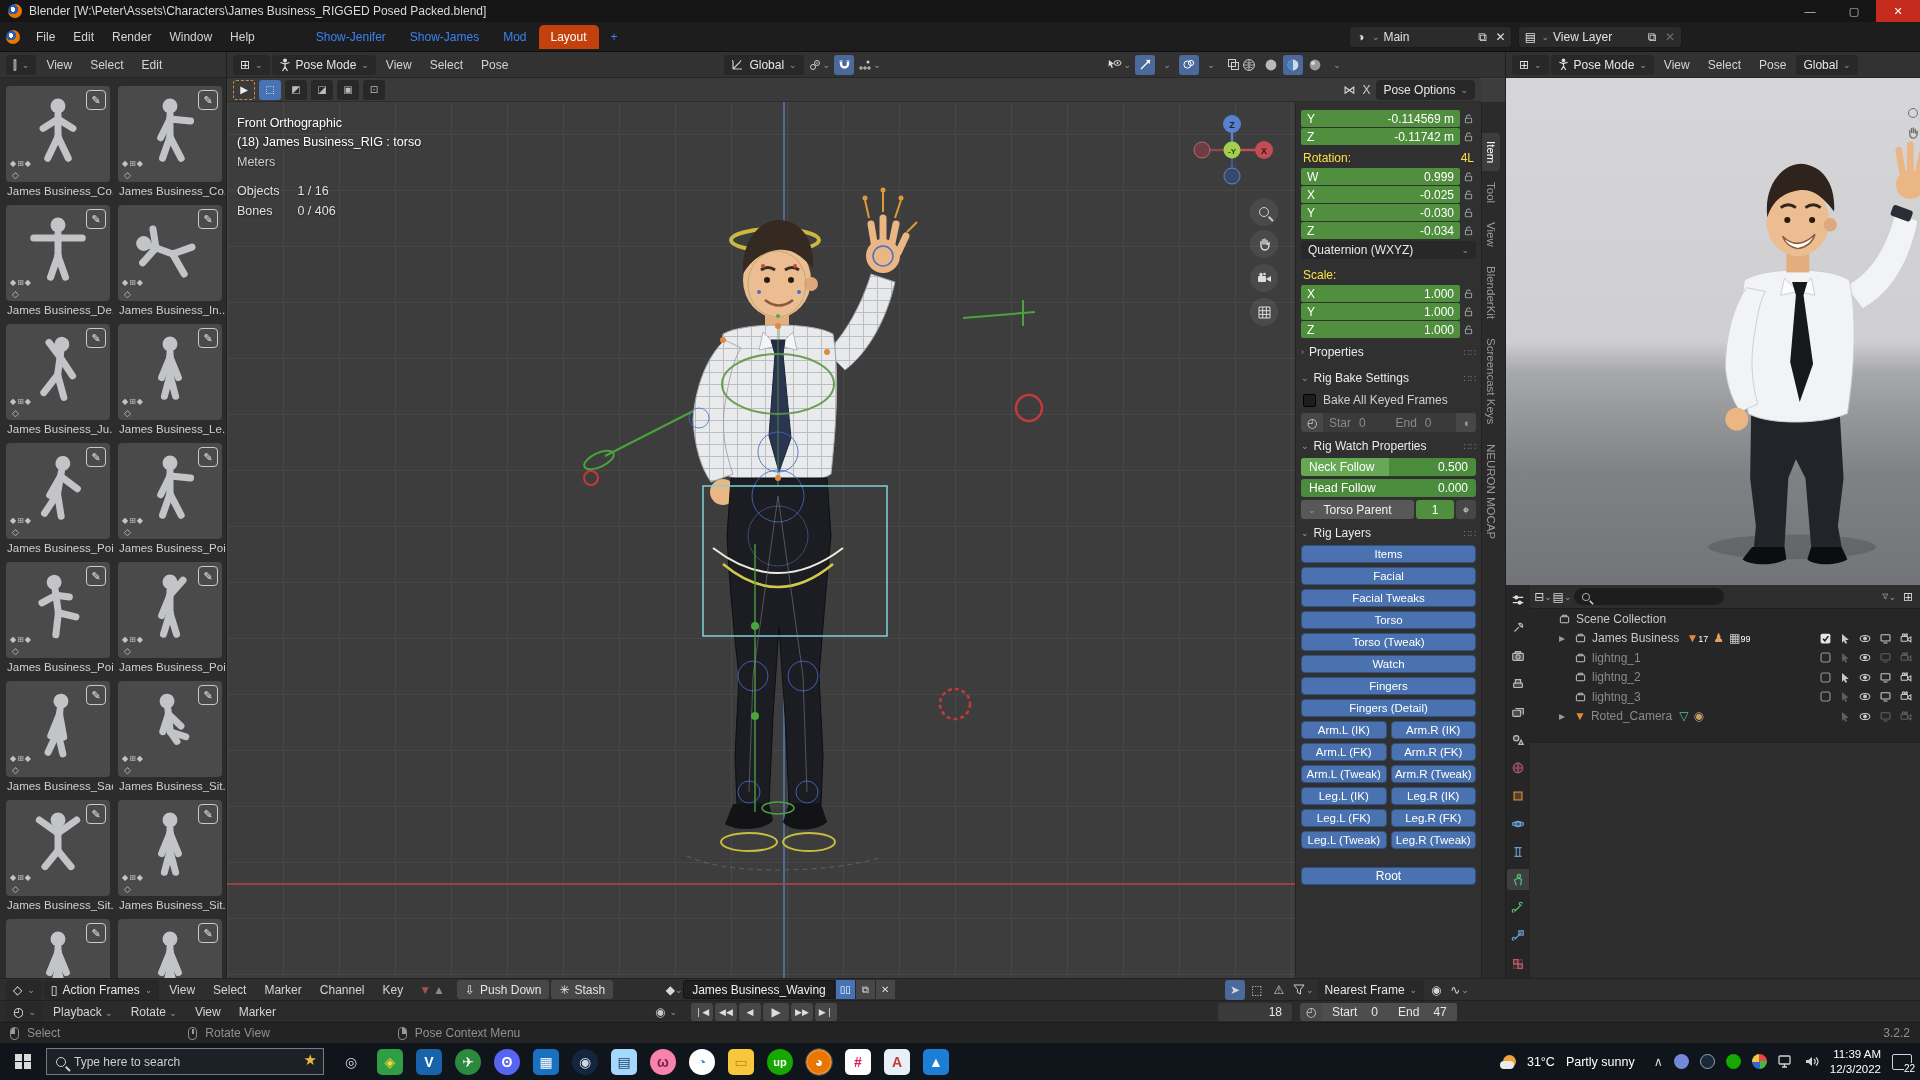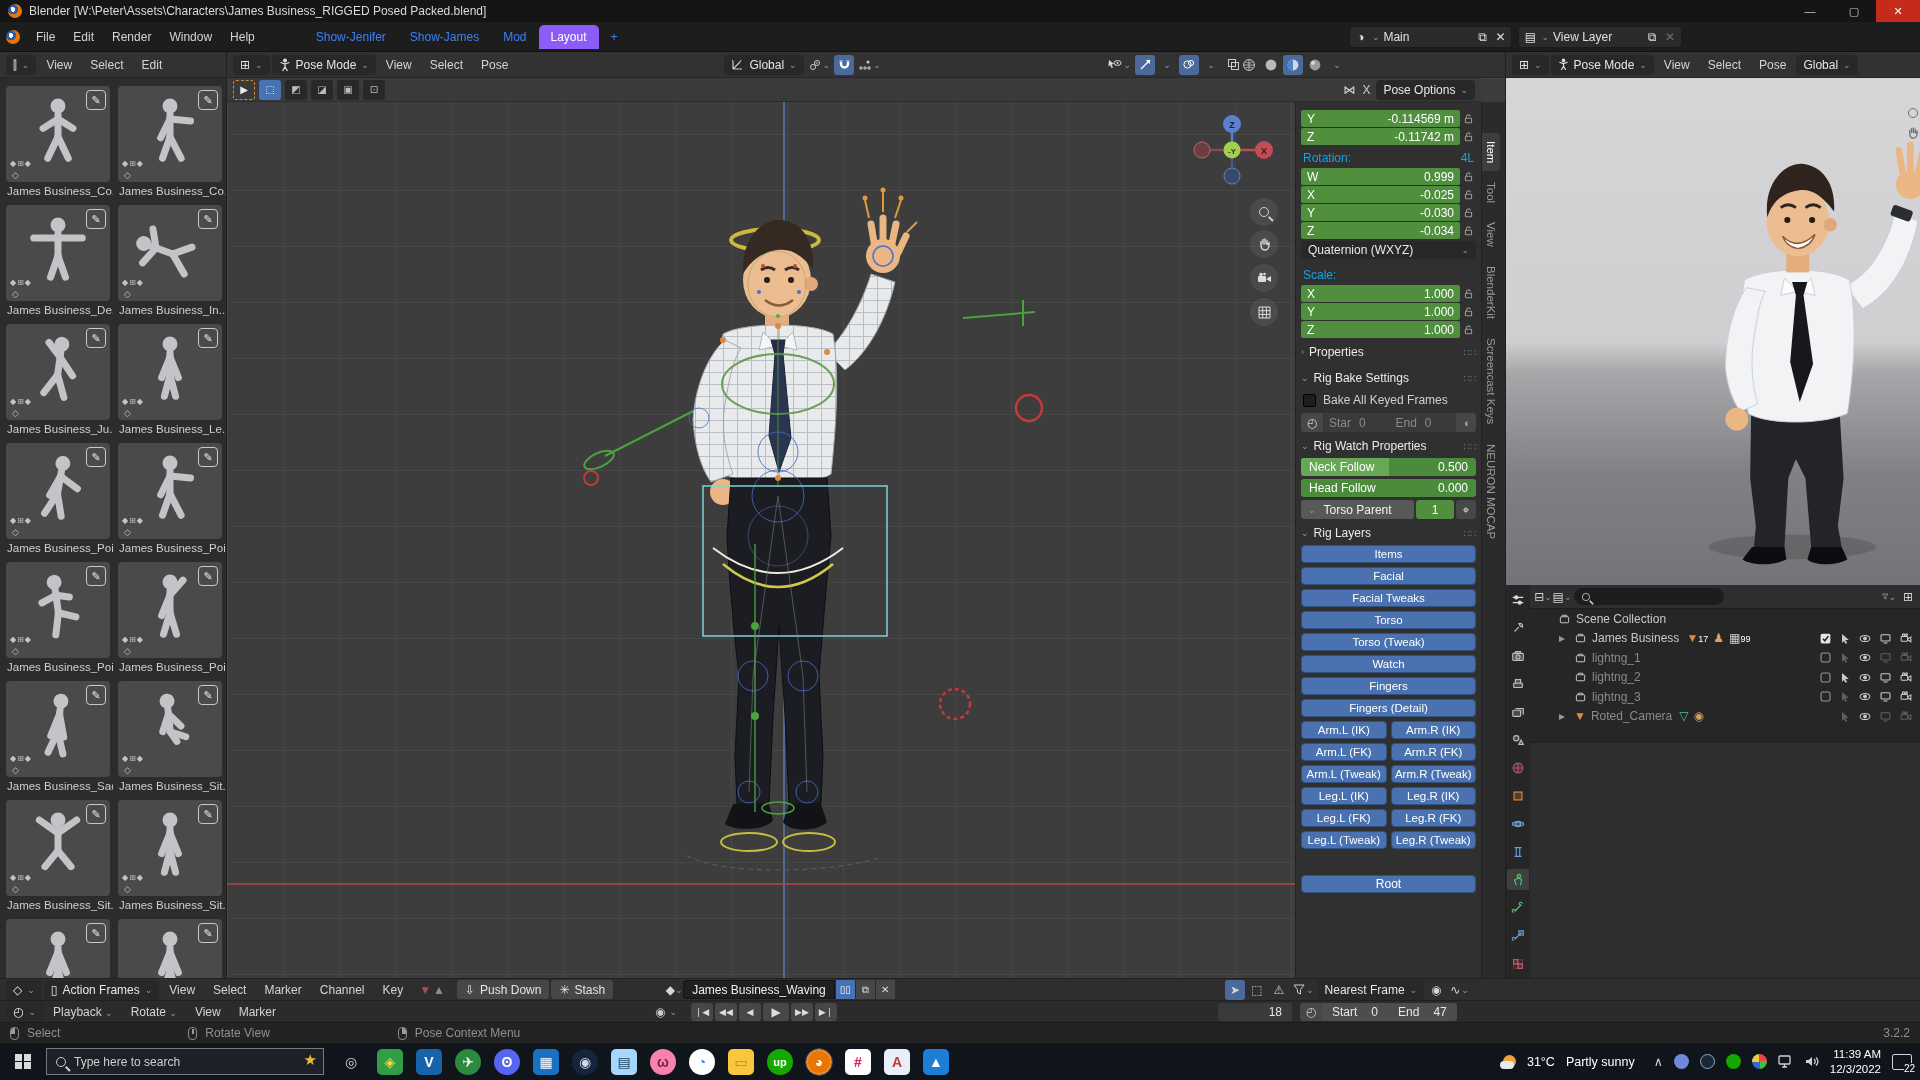--- a/index.html
+++ b/index.html
@@ -9,21 +9,21 @@
 #titlebar{position:absolute;left:0;top:0;width:1920px;height:22px;background:#151515;display:flex;align-items:center;padding-left:8px;color:#d9d9d9;font-size:12px}
 .blogo{width:14px;height:14px;border-radius:50%;background:radial-gradient(circle at 35% 38%,#fff 0 18%,#2a5ca8 19% 40%,#ea7600 41%);display:inline-block;margin-right:7px}
 #wincontrols{position:absolute;right:0;top:0;height:22px;display:flex}
 #wincontrols span{width:44px;height:22px;display:flex;align-items:center;justify-content:center;color:#ccc;font-size:11px}
 #wincontrols span:last-child{background:#c42b1c;color:#fff}
 
 #menubar{position:absolute;left:0;top:22px;width:1920px;height:30px;background:#1d1d1d;display:flex;align-items:center;padding:0 6px;border-bottom:1px solid #101010}
 .mitem{padding:4px 9px;color:#d4d4d4;border-radius:4px}
 .wtabs{display:flex;margin-left:40px}
 .wtab{padding:5px 12px;color:#3b82f6;border-radius:5px 5px 0 0}
-.wtab.active{background:#8b5cf6;color:#fff}
+.wtab.active{background:#c2410c;color:#fff}
 #scenesel{position:absolute;right:238px;display:flex;gap:6px}
 .selwidget{display:flex;align-items:center;background:#2b2b2b;border:1px solid #1a1a1a;border-radius:4px;height:22px;padding:0 4px;gap:4px;color:#e0e0e0}
 .selwidget .dim{opacity:.35}
 .ico12{width:14px;height:14px;display:inline-flex;align-items:center;justify-content:center}
 .caret{color:#9a9a9a;font-size:9px}
 
 .ehead{position:absolute;left:0;top:0;right:0;height:26px;background:#323232;border-bottom:1px solid #262626;display:flex;align-items:center;padding:0 6px;gap:2px}
 .hmenu{padding:3px 8px;color:#d4d4d4}
 .hdrop{display:flex;align-items:center;gap:5px;background:#282828;border-radius:4px;height:20px;padding:0 7px;color:#e6e6e6}
 .hbtn{display:flex;align-items:center;justify-content:center;height:20px;min-width:20px;border-radius:3px;padding:0 2px;gap:1px}
@@ -56,42 +56,42 @@
 
 #gizmo{position:absolute;left:960px;top:60px;width:90px;height:80px;z-index:4}
 .vpicon{position:absolute;width:28px;height:28px;border-radius:50%;background:#ffffff12;display:flex;align-items:center;justify-content:center;z-index:4}
 
 #npanel{position:absolute;right:24px;top:50px;bottom:0;width:186px;background:#303030;border-left:1px solid #242424;padding:8px 5px 0 5px;z-index:6}
 .frow{display:flex;height:17px;margin-bottom:1px}
 .fpill{flex:1;display:flex;background:#4f8f3d;border-radius:2px;color:#fff;align-items:center;padding:0 6px}
 .fpill .ax{width:26px}
 .fpill .vv{flex:1;text-align:right}
 .locksl{width:16px;display:flex;align-items:center;justify-content:center;opacity:.75}
-.nlabel{display:flex;justify-content:space-between;color:#0ea5e9;padding:5px 2px 3px 2px}
+.nlabel{display:flex;justify-content:space-between;color:#fde047;padding:5px 2px 3px 2px}
 .ndrop{height:18px;background:#282828;border-radius:3px;display:flex;align-items:center;padding:0 7px;color:#e8e8e8;justify-content:space-between;margin:2px 0 4px 0}
 .phead{display:flex;align-items:center;gap:5px;height:24px;color:#eaeaea;margin-top:2px}
 .phead .grip{margin-left:auto;color:#6f6f6f;font-size:10px}
 .cbrow{display:flex;align-items:center;gap:7px;height:20px;color:#d0d0d0;padding-left:2px}
 .cb{width:13px;height:13px;background:#1d1d1d;border:1px solid #000;border-radius:2px}
 .bakerow{display:flex;height:19px;margin:3px 0 2px 0}
 .bakerow .seg{background:#3a3a3a;color:#8b8b8b;display:flex;align-items:center;padding:0 6px;gap:8px}
 .bakerow .icb{width:22px;background:#474747;color:#ccc;display:flex;align-items:center;justify-content:center;border-radius:3px 0 0 3px}
 .bakerow .icbr{width:20px;background:#474747;color:#999;display:flex;align-items:center;justify-content:center;border-radius:0 3px 3px 0}
 .slider{position:relative;height:18px;border-radius:3px;background:#4a8c3c;margin-bottom:3px;overflow:hidden;color:#fff}
 .slider .fill{position:absolute;left:0;top:0;bottom:0;background:#67a854}
 .slider .lab{position:absolute;left:8px;top:2px}
 .slider .val{position:absolute;right:8px;top:2px}
 .torsorow{display:flex;height:19px;gap:2px;margin-bottom:2px}
 .torsorow .dd{flex:1;background:#585858;border-radius:3px;display:flex;align-items:center;gap:8px;padding:0 7px;color:#f0f0f0}
 .torsorow .num{width:38px;background:#4f8f3d;border-radius:3px;color:#fff;display:flex;align-items:center;justify-content:center}
 .torsorow .snap{width:20px;background:#474747;border-radius:3px;color:#ddd;display:flex;align-items:center;justify-content:center}
 #riglayers .rbtn{height:18px;background:#4a72b0;border:1px solid #31517f;border-radius:4px;color:#fff;display:flex;align-items:center;justify-content:center;margin-bottom:4px;font-size:11.5px;white-space:nowrap;overflow:hidden}
 .rpair{display:flex;gap:4px}
 .rpair .rbtn{flex:1}
-#rootbtn{margin-top:22px}
+#rootbtn{margin-top:14px}
 
 #vtabs{position:absolute;right:0;top:50px;bottom:0;width:24px;background:#2b2b2b;border-left:1px solid #222;padding-top:28px;z-index:6}
 .vtab{writing-mode:vertical-rl;padding:8px 3px;margin:3px 0;color:#9a9a9a;font-size:11.5px;border-radius:0 4px 4px 0;white-space:nowrap}
 .vtab.active{background:#3d3d3d;color:#fff}
 
 #rightcol{position:absolute;left:1505px;top:52px;width:415px;height:926px;background:#303030;border-left:1px solid #1f1f1f}
 #preview{position:absolute;left:0;top:0;width:415px;height:533px;overflow:hidden}
 #prevbody{position:absolute;left:0;top:26px;right:0;bottom:0;background:linear-gradient(180deg,#d6d6d8 0%,#cfcfd1 52%,#a7a8aa 58%,#808184 78%,#737477 100%)}
 #lowerright{position:absolute;left:0;top:533px;width:415px;height:393px}
 #proptabs{position:absolute;left:0;top:0;width:24px;bottom:0;background:#262626;display:flex;flex-direction:column;align-items:center;padding-top:4px;gap:7px}
@@ -624,20 +624,37 @@
     </div>
     <div id="poseopts">
       <span class="ico12">⋈</span>
       <span style="color:#ccc">X</span>
       <span class="hdrop">
           <span>Pose Options</span>
           <span class="caret">⌄</span>
         </span>
     </div>
 
+    <div id="overlaytext">
+      <div>Front Orthographic</div>
+      <div>(18) James Business_RIG : torso</div>
+      <div class="dim">Meters</div>
+      <table>
+        <tbody>
+            <tr>
+              <td>Objects</td>
+              <td>1 / 16</td>
+            </tr>
+        <tr>
+              <td>Bones</td>
+              <td>0 / 406</td>
+            </tr>
+      </tbody>
+        </table>
+    </div>
 
     <svg id="gizmo" viewBox="0 0 90 80">
       <line x1="45" y1="38" x2="45" y2="12" stroke="#5a80d0" stroke-width="2.5"></line>
       <line x1="45" y1="38" x2="75" y2="38" stroke="#c24d55" stroke-width="2.5"></line>
       <line x1="45" y1="38" x2="17" y2="38" stroke="#8a4a50" stroke-width="2.5"></line>
       <line x1="45" y1="38" x2="45" y2="62" stroke="#41598a" stroke-width="2.5"></line>
       <circle cx="45" cy="12" r="9" fill="#5a80d0"></circle>
         <text x="45" y="15.5" font-size="9" fill="#1a2238" text-anchor="middle" font-weight="bold">Z</text>
       <circle cx="77" cy="38" r="9" fill="#c24d55"></circle>
         <text x="77" y="41.5" font-size="9" fill="#3a1518" text-anchor="middle" font-weight="bold">X</text>

